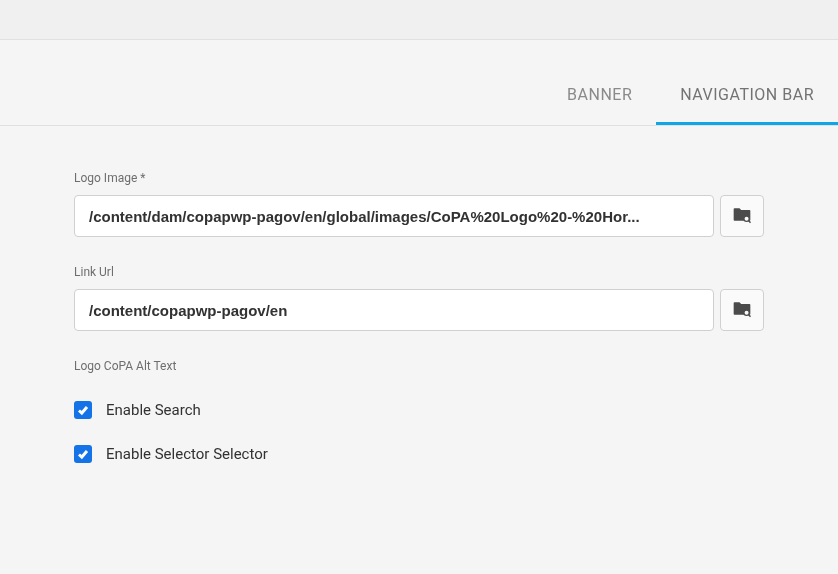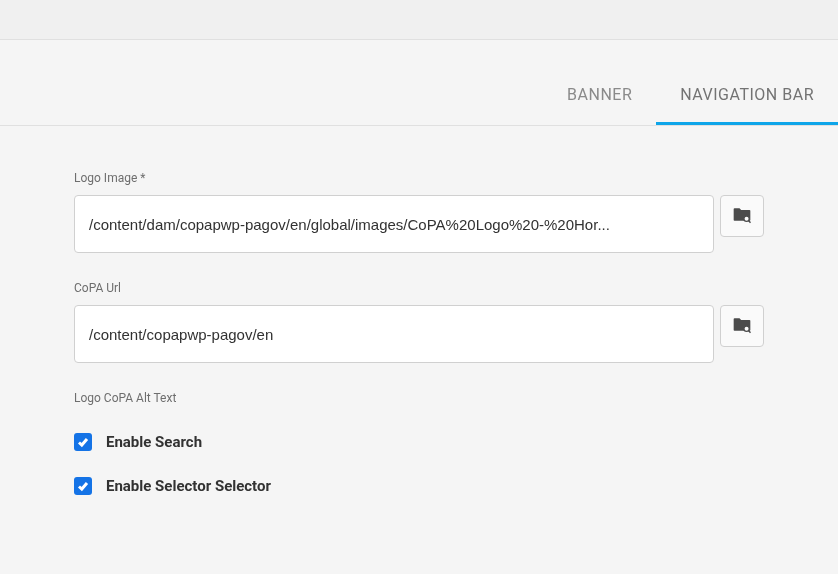--- a/index.html
+++ b/index.html
@@ -47,31 +47,32 @@
       color: #6e6e6e;
       margin-bottom: 10px;
       display: block;
     }
     .input-row {
       display: flex;
       gap: 6px;
     }
     .text-input {
       flex: 1;
-      height: 58px;
+      height: 42px;
       border: 1px solid #d0d0d0;
       border-radius: 4px;
       background: #ffffff;
       padding: 4px 14px;
       font-size: 15px;
       color: #323232;
       outline: none;
       white-space: nowrap;
       overflow: hidden;
       text-overflow: ellipsis;
+      font-weight: bold;
     }
     .picker-btn {
       width: 44px;
       height: 42px;
       border: 1px solid #d0d0d0;
       border-radius: 4px;
       background: #fafafa;
       display: flex;
       align-items: center;
       justify-content: center;
@@ -91,21 +92,20 @@
       background: #1473e6;
       display: flex;
       align-items: center;
       justify-content: center;
       cursor: pointer;
     }
     .checkbox svg { width: 12px; height: 12px; stroke: #fff; stroke-width: 3; fill: none; }
     .checkbox-label {
       font-size: 15px;
       color: #323232;
-      font-weight: bold;
     }
   </style>
 </head>
 <body>
 
 <div class="top-bar"></div>
 
 <div class="tabs-row">
   <div class="tab">BANNER</div>
   <div class="tab active">NAVIGATION BAR</div>
@@ -123,21 +123,21 @@
               <path d="M2 5a1 1 0 0 1 1-1h6l2 2h10a1 1 0 0 1 1 1v11a1 1 0 0 1-1 1H3a1 1 0 0 1-1-1V5z"></path>
               <circle cx="17.5" cy="16.5" r="3.2" fill="#fafafa" stroke="#4b4b4b" stroke-width="1.6"></circle>
               <line x1="20" y1="19" x2="22.2" y2="21.2" stroke="#4b4b4b" stroke-width="1.8"></line>
             </svg>
         </span>
       </button>
     </div>
   </div>
 
   <div class="field-group">
-    <label class="field-label">CoPA Url</label>
+    <label class="field-label">Link Url</label>
     <div class="input-row">
       <input type="text" class="text-input" value="/content/copapwp-pagov/en" style="">
       <button class="picker-btn">
         <span>
           <svg viewBox="0 0 24 24">
               <path d="M2 5a1 1 0 0 1 1-1h6l2 2h10a1 1 0 0 1 1 1v11a1 1 0 0 1-1 1H3a1 1 0 0 1-1-1V5z"></path>
               <circle cx="17.5" cy="16.5" r="3.2" fill="#fafafa" stroke="#4b4b4b" stroke-width="1.6"></circle>
               <line x1="20" y1="19" x2="22.2" y2="21.2" stroke="#4b4b4b" stroke-width="1.8"></line>
             </svg>
         </span>

